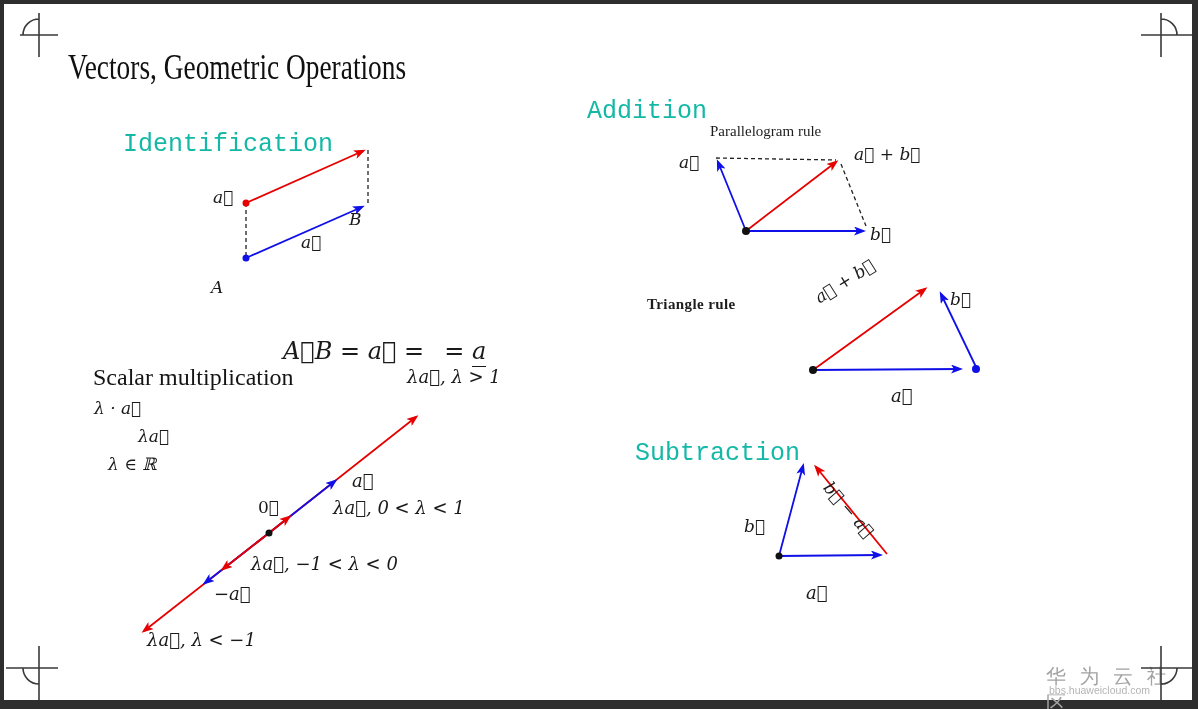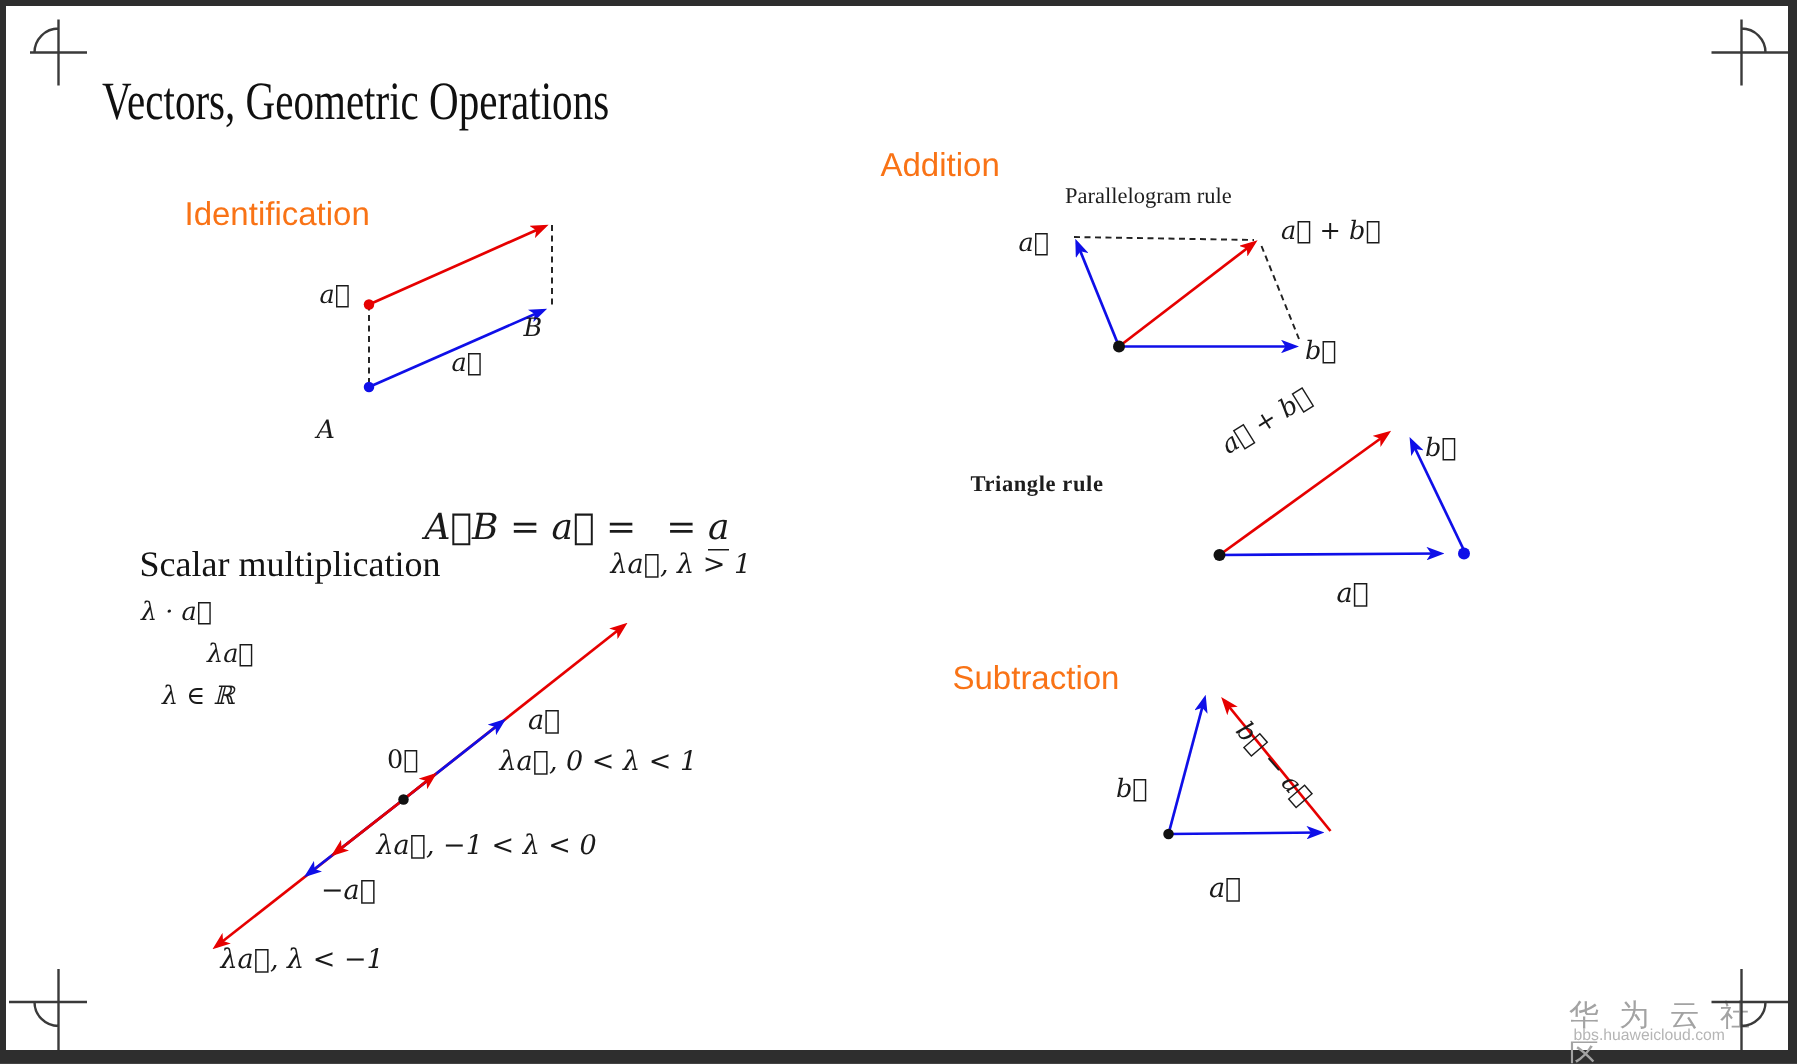--- a/index.html
+++ b/index.html
@@ -3,21 +3,21 @@
 <meta charset="utf-8">
 <style>
   html,body{margin:0;padding:0;background:#111;}
   #frame{position:relative;width:1198px;height:709px;background:#2e2e2e;overflow:hidden;
          font-family:"Liberation Serif",serif;}
   #sheet{position:absolute;left:4px;top:4px;right:6px;bottom:9px;background:#ffffff;z-index:0;}
   #diagram-svg{position:absolute;left:0;top:0;z-index:2;pointer-events:none;}
   .lbl{position:absolute;z-index:3;line-height:1;color:var(--ink,#1a1a1a);white-space:nowrap;}
   .math{font-family:"DejaVu Serif",serif;font-style:italic;font-size:17px;}
   .math18{font-family:"DejaVu Serif",serif;font-style:italic;font-size:18px;}
-  .heading{font-family:Liberation Sans, sans-serif;font-size:22px;color:#f97316;}
+  .heading{font-family:Liberation Mono, monospace;font-size:25px;color:#14b8a6;}
   .heading-sm{font-family:"Liberation Serif",serif;font-size:24px;color:#141414;text-align:center;}
   .title{font-family:"Liberation Serif",serif;font-size:36px;color:#101010;}
   .title>span{display:inline-block;transform:scaleX(.76);transform-origin:0 50%;}
   .smallcap{font-family:"Liberation Serif",serif;font-size:15px;color:#1d1d1d;}
   .rot{transform-origin:0 0;}
   .formula{font-family:"DejaVu Serif",serif;font-style:italic;font-size:24px;}
   .formula .gap{display:inline-block;width:20px;}
   .formula .ul{border-bottom:1.6px solid #1a1a1a;padding-bottom:1px;}
   .wm1{position:absolute;font-family:"Liberation Sans",sans-serif;font-size:20px;
        letter-spacing:4px;color:var(--wm,#a3a3a3);z-index:1;}
@@ -120,21 +120,21 @@
   <span class="lbl math18" style="left:251px;top:555px;">λa⃗, −1 &lt; λ &lt; 0</span>
   <span class="lbl math18" style="left:214px;top:585px;">−a⃗</span>
   <span class="lbl math18" style="left:147px;top:631px;">λa⃗, λ &lt; −1</span>
 
   <span class="lbl heading" style="left:587px;top:99px;">Addition</span>
   <span class="lbl smallcap" style="left:710px;top:124px;">Parallelogram rule</span>
   <span class="lbl math" style="left:679px;top:154px;">a⃗</span>
   <span class="lbl math" style="left:854px;top:146px;">a⃗ + b⃗</span>
   <span class="lbl math" style="left:870px;top:226px;">b⃗</span>
 
-  <span class="lbl smallcap" style="left:647px;top:316px;font-weight:600;letter-spacing:.4px;">Triangle rule</span>
+  <span class="lbl smallcap" style="left:647px;top:297px;font-weight:600;letter-spacing:.4px;">Triangle rule</span>
   <span class="lbl math rot" style="left:812px;top:292px;transform:rotate(-32deg);">a⃗ + b⃗</span>
   <span class="lbl math" style="left:950px;top:291px;">b⃗</span>
   <span class="lbl math18" style="left:891px;top:387px;">a⃗</span>
 
   <span class="lbl heading" style="left:635px;top:441px;">Subtraction</span>
   <span class="lbl math" style="left:744px;top:518px;">b⃗</span>
   <span class="lbl math rot" style="left:833px;top:479px;transform:rotate(49deg);">b⃗ − a⃗</span>
   <span class="lbl math18" style="left:806px;top:584px;">a⃗</span>
 </div>
 

